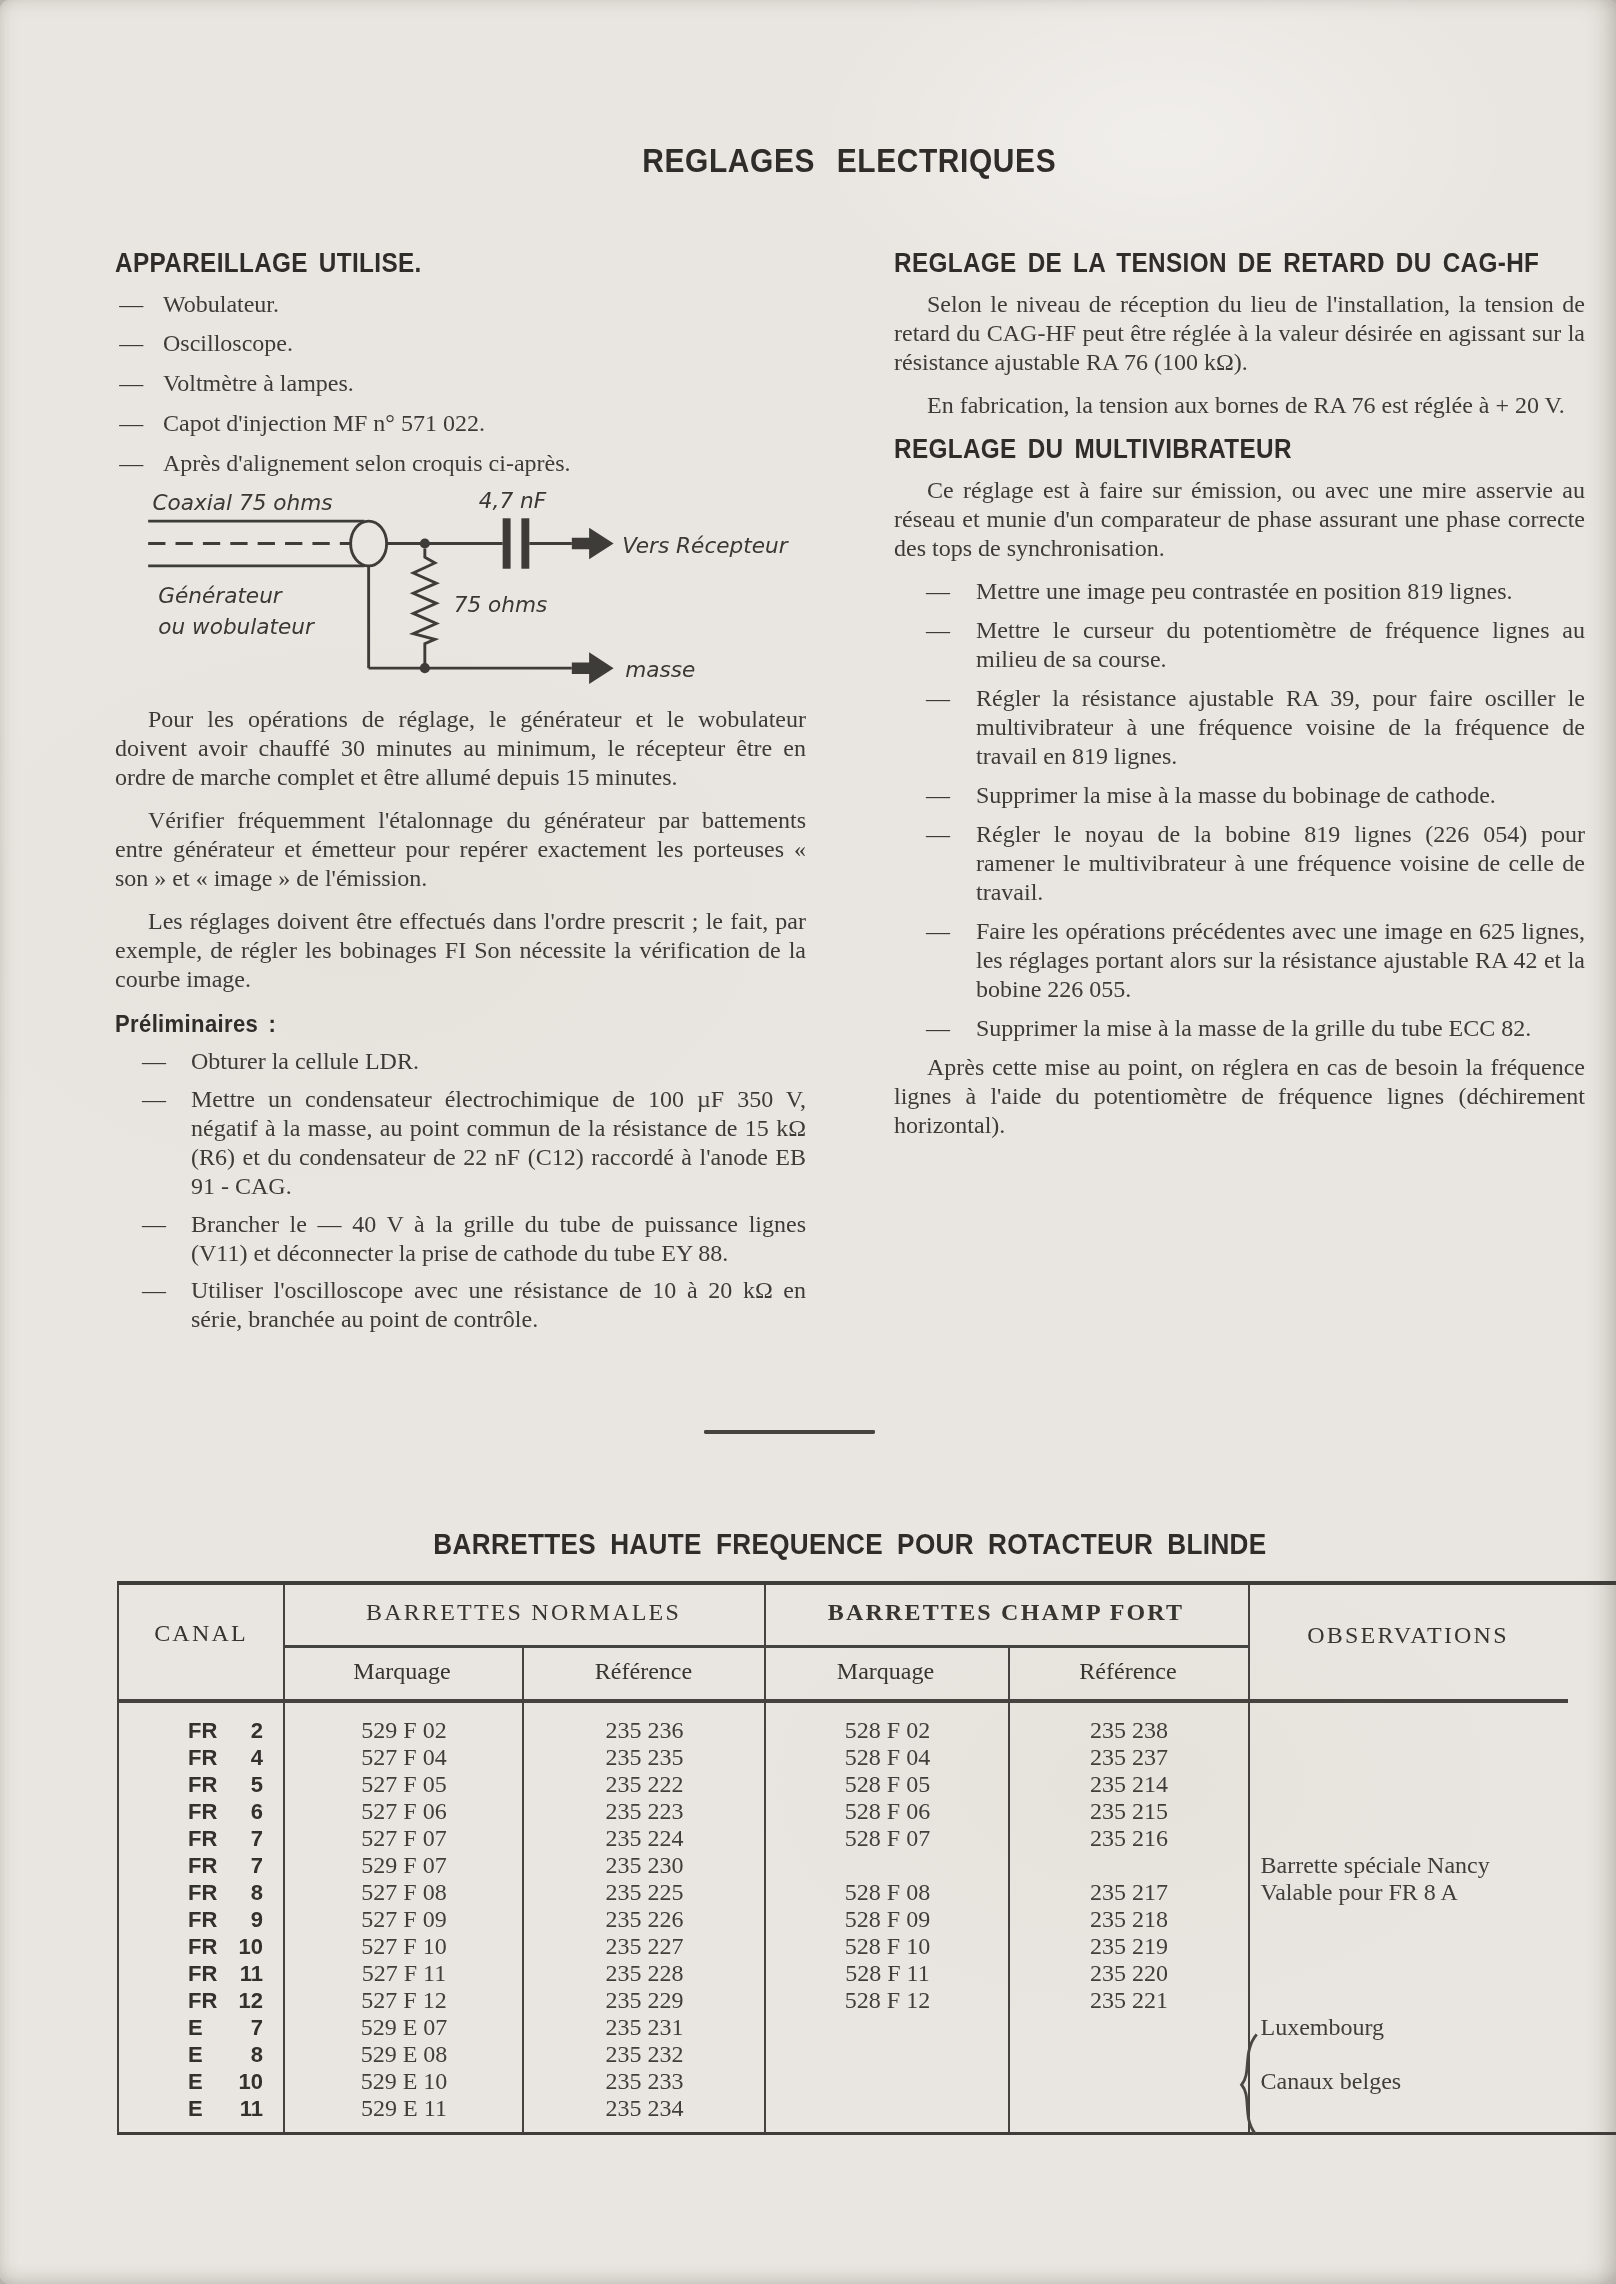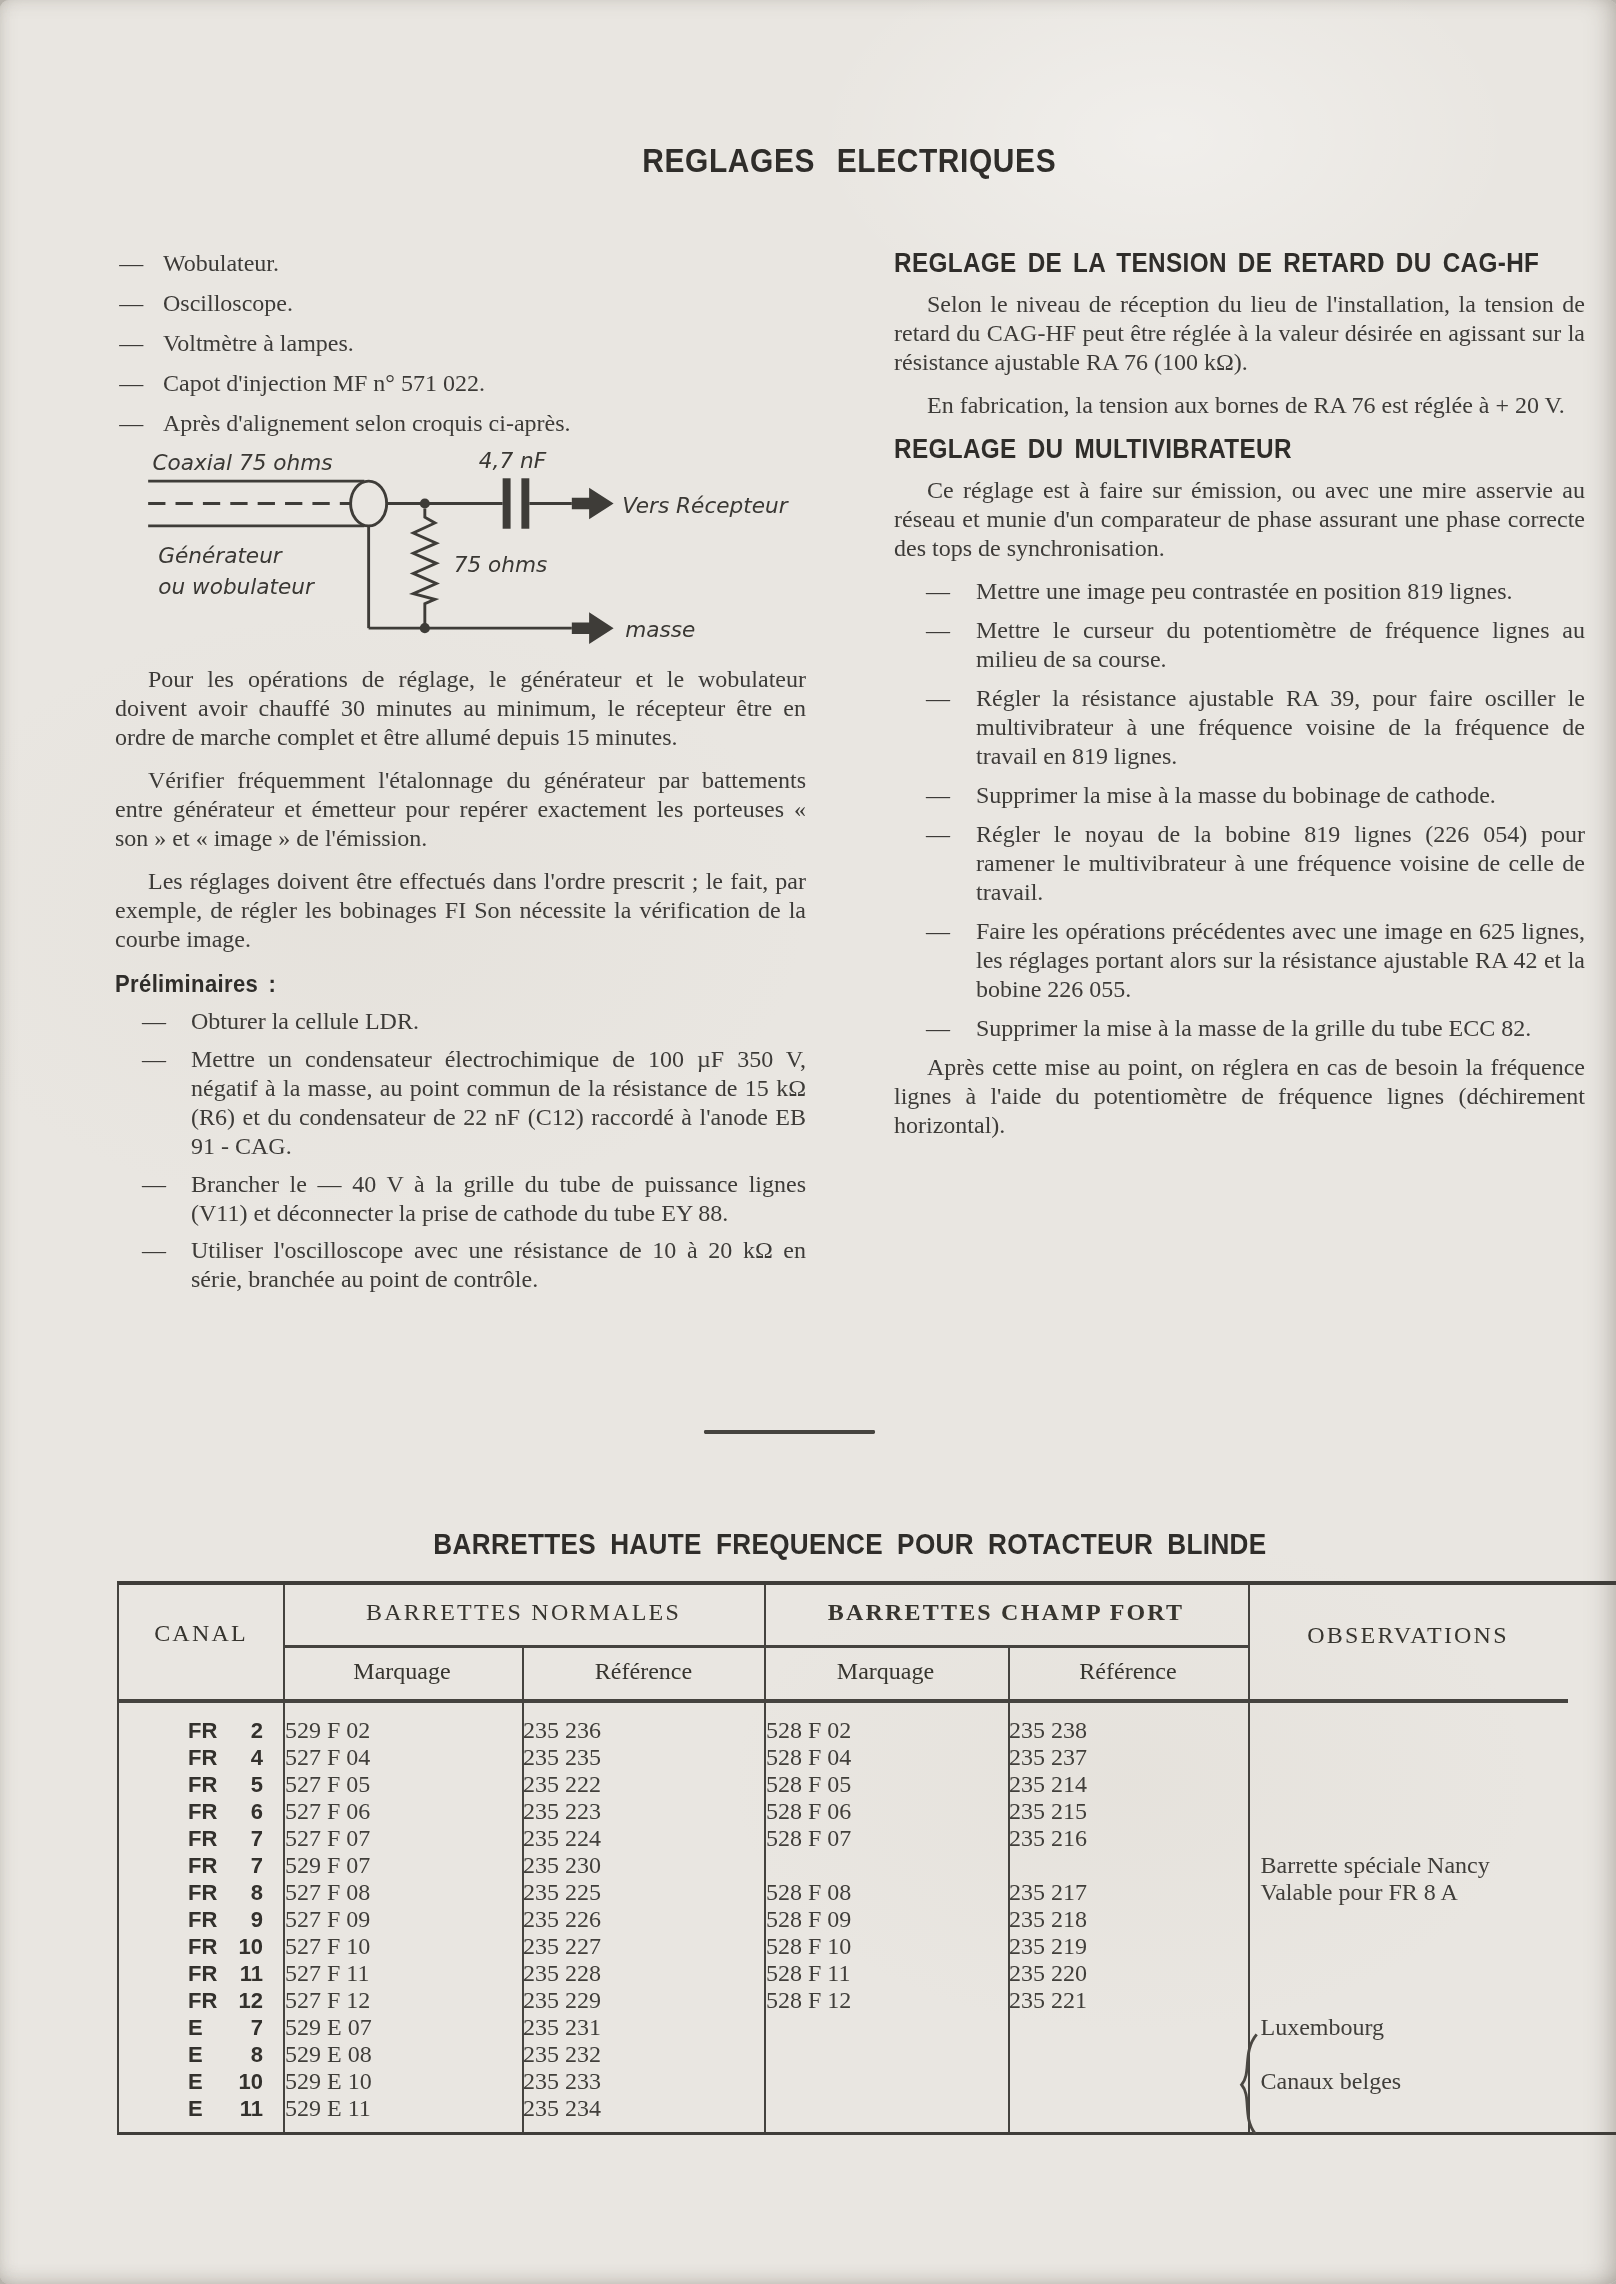--- a/index.html
+++ b/index.html
@@ -78,39 +78,40 @@
     font-size:24px;
     padding-left:45px;
   }
   .vline { position:absolute; width:2.2px; background:#45433f; top:0; bottom:0; }
   .hline { position:absolute; height:2.9px; background:#45433f; }
   .th { position:absolute; text-align:center; color:#37352f; }
   .th.caps { letter-spacing:2.2px; }
   .t-rows { position:absolute; left:0; right:0; top:132px; }
   .t-row { display:grid; grid-template-columns:166px 238px 243px 243px 240px 323px; height:27px; align-items:center; }
   .td { color:#403e3a; }
-  .c-center { }
+  .c-center { text-align:center; }
   .c-obs { text-align:left; padding-left:11.5px; white-space:nowrap; }
   .c-canal { padding-left:69px; font-family:"Liberation Sans","DejaVu Sans",sans-serif; font-weight:bold; font-size:22px; color:#33312d; }
   .canal-prefix { display:inline-block; width:42px; }
   .canal-num { display:inline-block; width:33px; text-align:right; }
   .brace { position:absolute; }
 </style>
 </head>
 <body>
 
 <div class="page">
 
   <div class="title-wrap">
     <span class="page-title">REGLAGES ELECTRIQUES</span>
   </div>
 
   <div class="cols">
 
     <div class="col">
+      <div class="h-sans"><span>APPAREILLAGE UTILISE.</span></div>
 
       <div class="dash-list plain" id="appareillage-list">
           <div class="dash-item">Wobulateur.</div>
           <div class="dash-item">Oscilloscope.</div>
           <div class="dash-item">Voltmètre à lampes.</div>
           <div class="dash-item">Capot d'injection MF n° 571 022.</div>
           <div class="dash-item">Après d'alignement selon croquis ci-après.</div>
         </div>
 
       <svg class="diagram" width="691" height="209" viewBox="0 0 959 290" style="font-size:33px">

